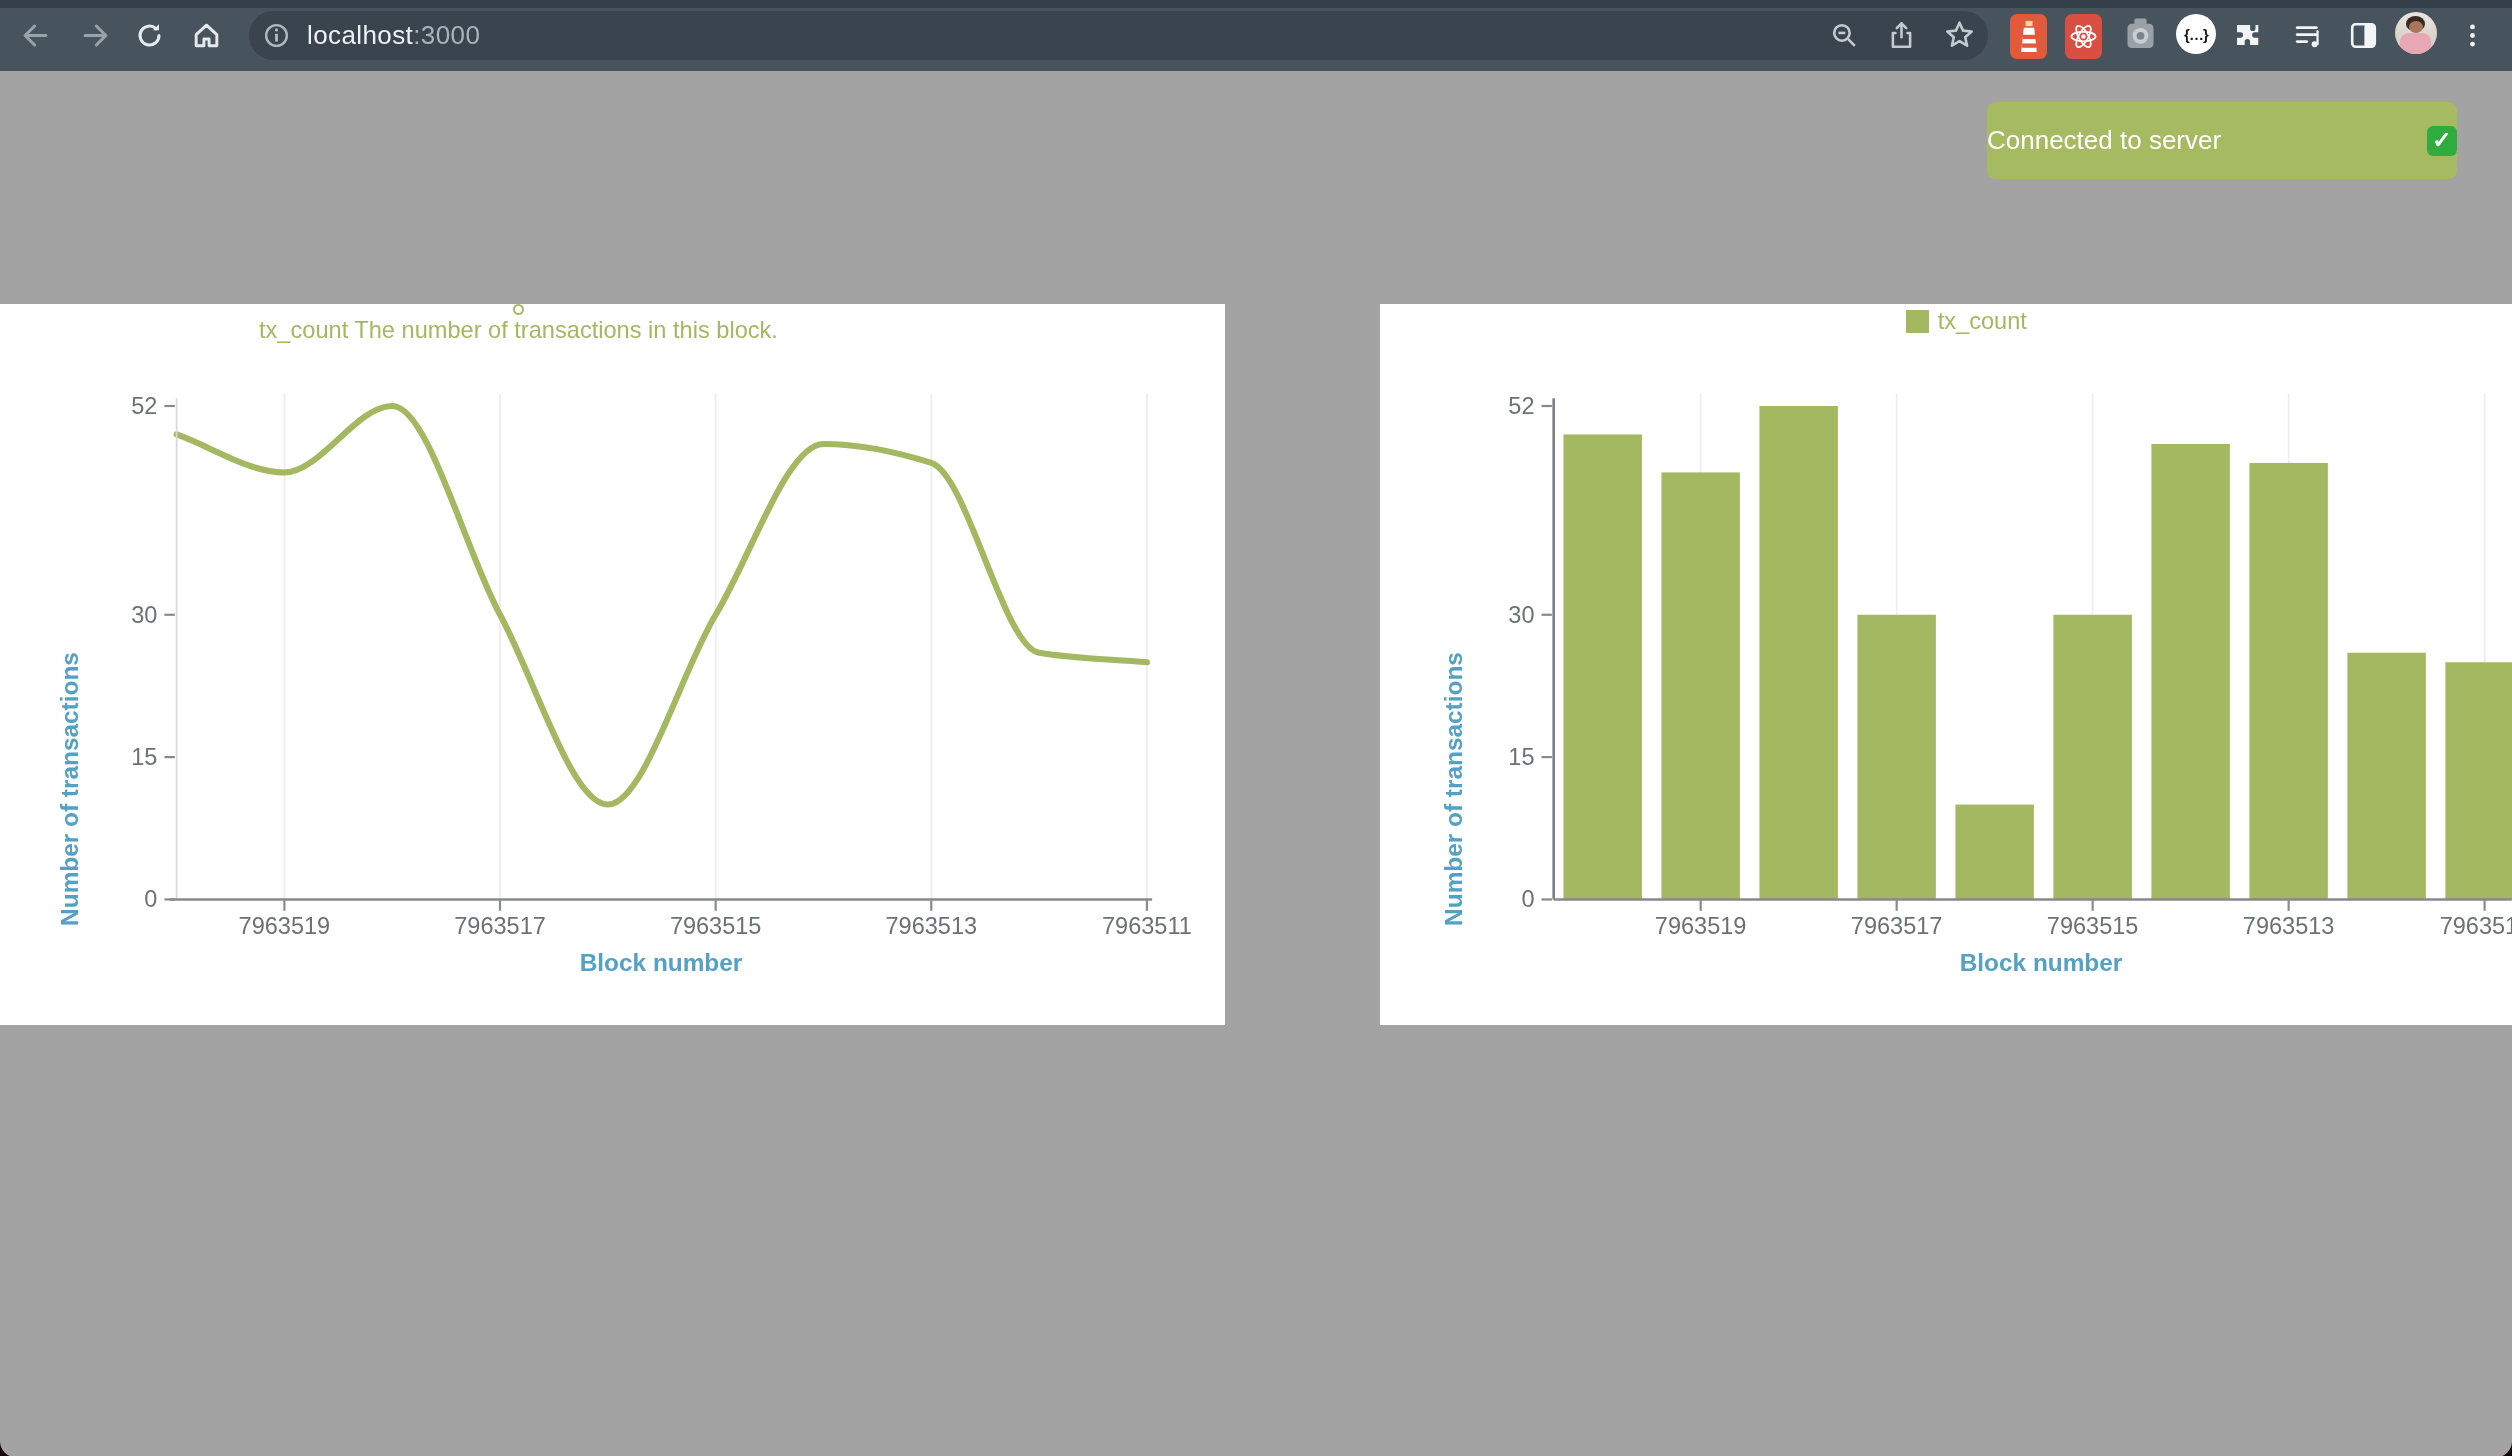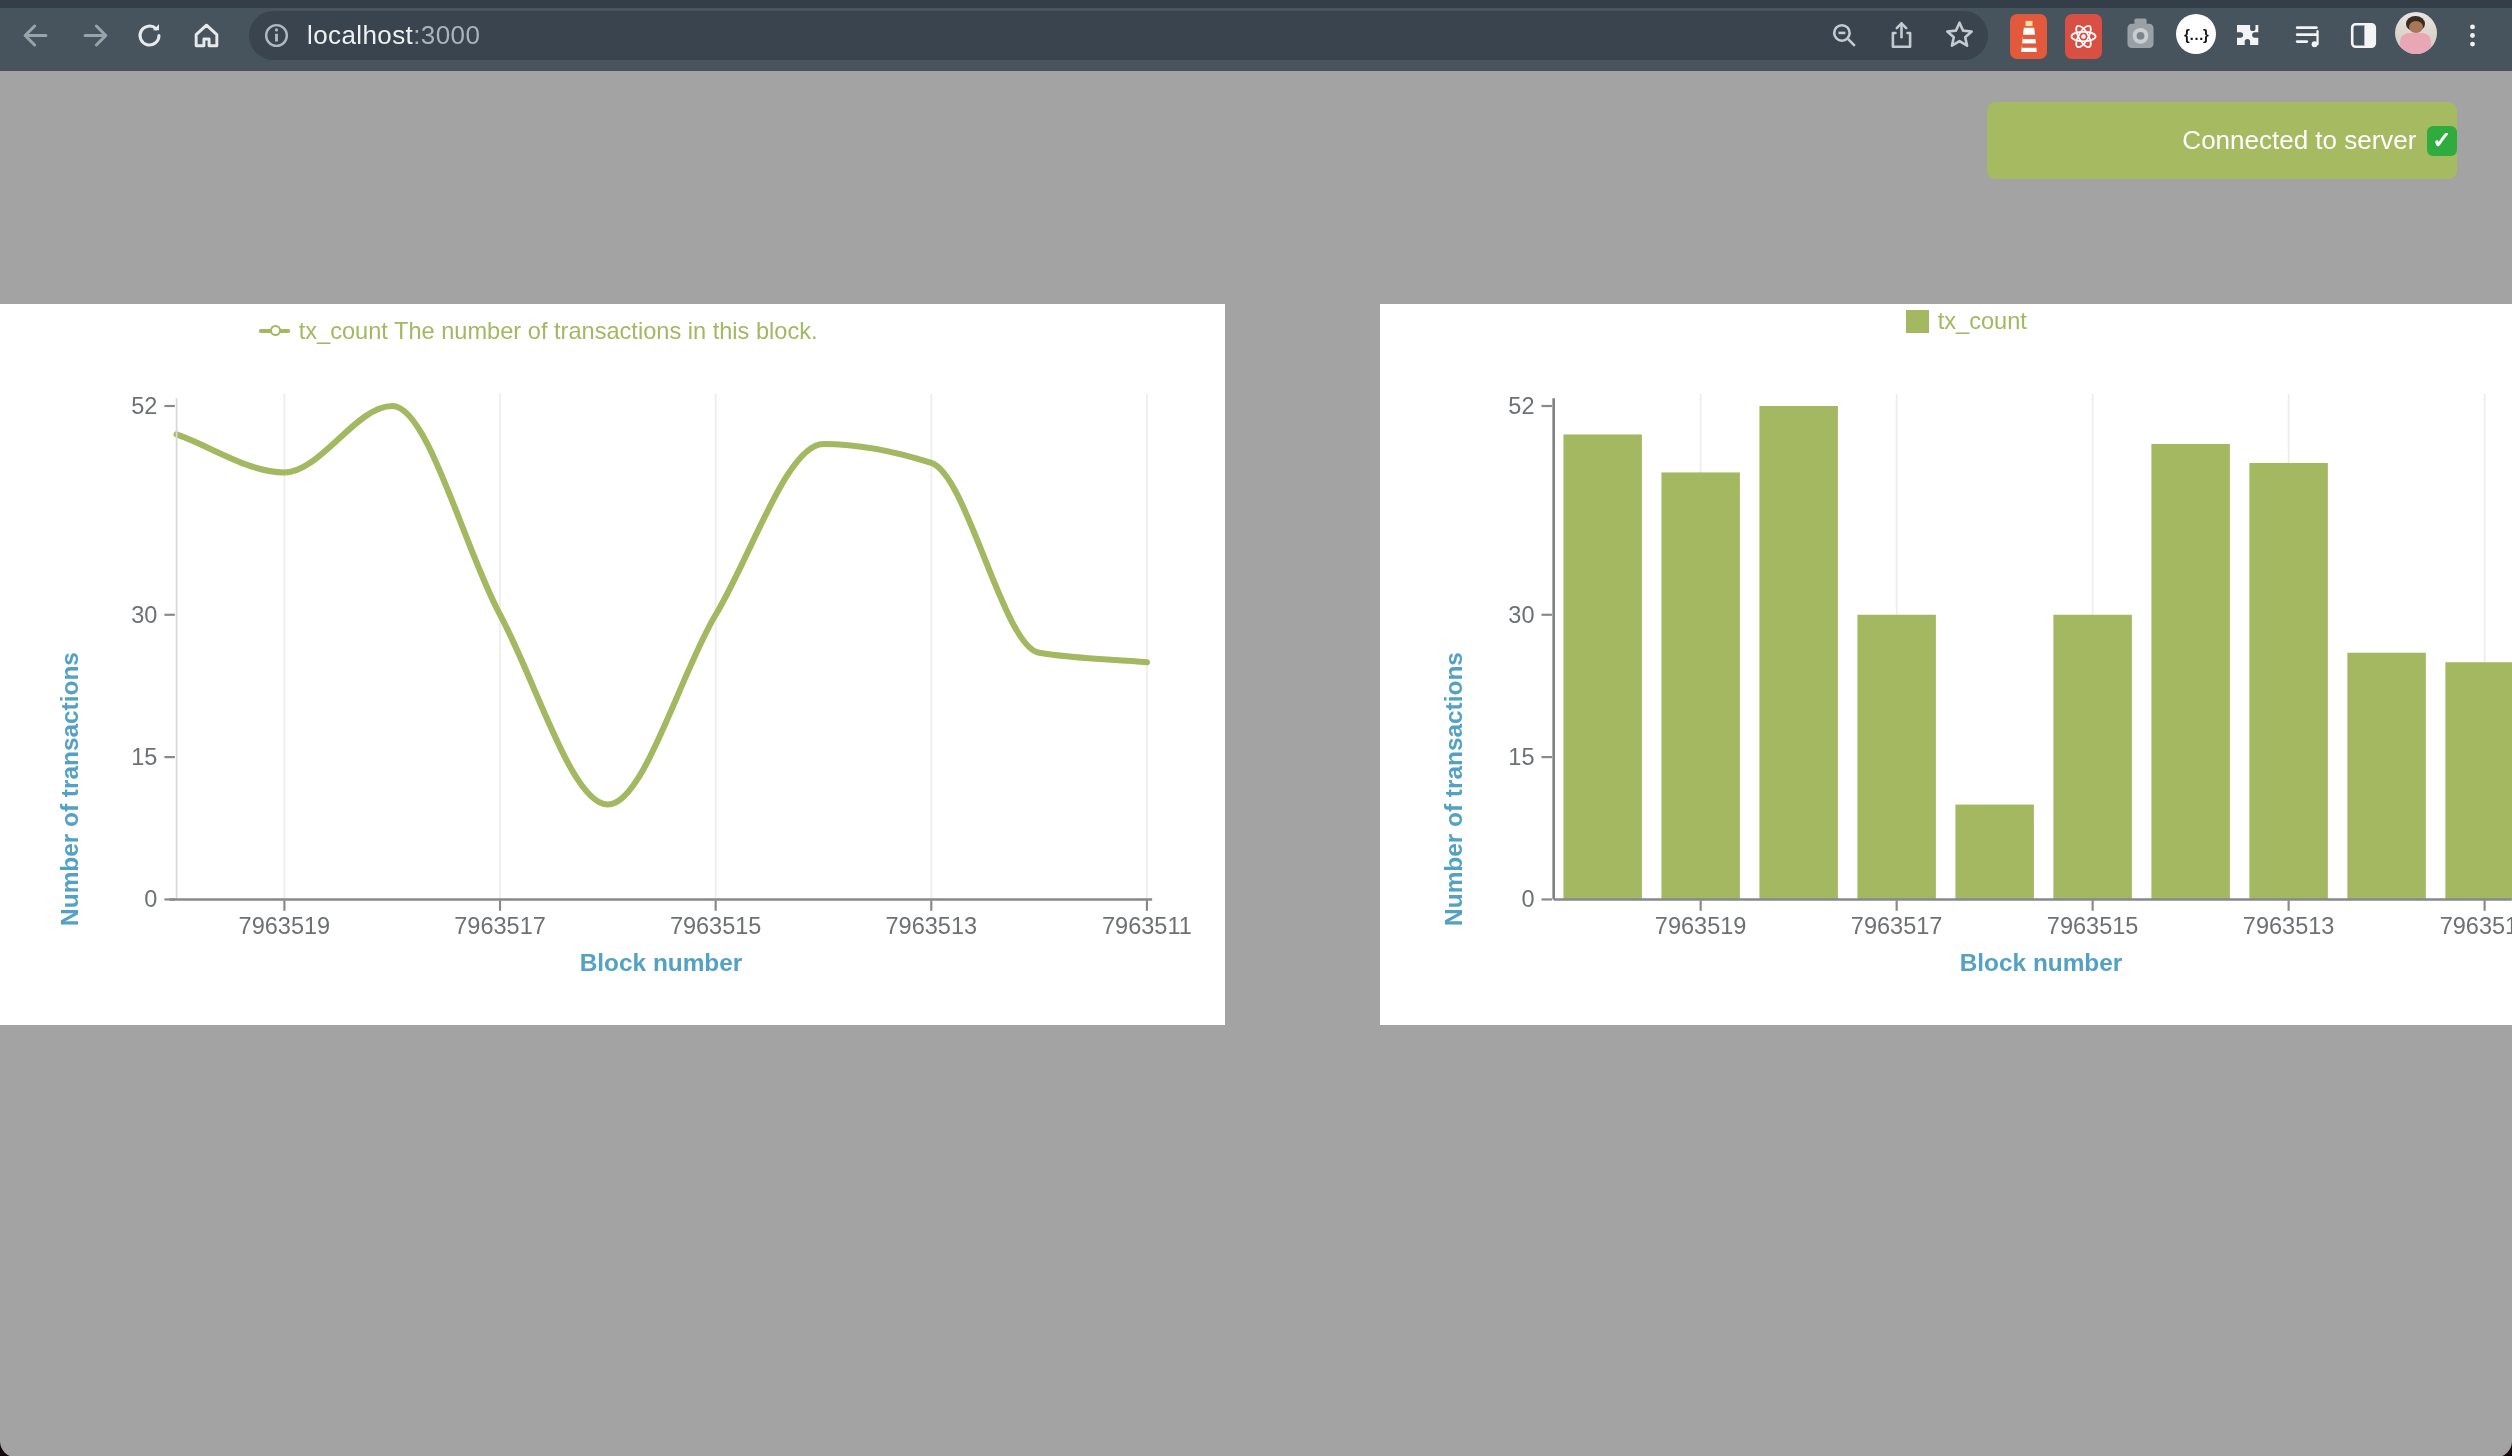--- a/index.html
+++ b/index.html
@@ -20,21 +20,21 @@
   .ext-tile { position:absolute; top:14px; border-radius:7px; display:flex; align-items:center; justify-content:center; }
   #avatar { position:absolute; left:2395px; top:12.2px; width:42px; height:42px; border-radius:50%; overflow:hidden;
             background:linear-gradient(180deg,#e9e5e0 0%,#d9d3cb 60%,#cfc8bf 100%); }
   #avatar .hair { position:absolute; left:11.3px; top:3.5px; width:19px; height:15.7px; border-radius:50% 50% 45% 45%; background:#3a2a22; }
   #avatar .face { position:absolute; left:14px; top:8.7px; width:14px; height:12.2px; border-radius:50%; background:#a9765a; }
   #avatar .shirt { position:absolute; left:5.2px; top:21px; width:31px; height:23px; border-radius:8.7px 8.7px 0 0; background:#e8a7b4; }
 
   
   #status-btn { position:absolute; left:1987px; top:102px; width:470px; height:77px; border-radius:8.7px;
                 background:#a6ba62; color:#ffffff; font-size:26px; display:flex; align-items:center;
-                justify-content:flex-end; gap:10.5px; border:none; cursor:pointer; }
+                justify-content:space-between; gap:10.5px; border:none; cursor:pointer; }
   #status-btn .check { display:inline-flex; width:30px; height:30px; border-radius:6.1px; background:#2fac3d;
                        color:#fff; font-size:23px; font-weight:bold; align-items:center; justify-content:center; }
 
   
   .card { position:absolute; top:304px; height:721px; background:#ffffff; }
   #card-line { left:0; width:1225px; }
   #card-bar  { left:1380px; width:1132px; }
   .legend { position:absolute; display:flex; align-items:center; gap:8.7px; height:28px; cursor:pointer; }
   .legend-text { font-size:23.6px; color:#a3b861; white-space:nowrap; }
   .line-marker { position:relative; width:31px; height:3.5px; background:#a3b861; border-radius:1.7px; }
@@ -171,21 +171,21 @@
         </svg>
     </span>
   </div>
 
   <button id="status-btn">
     <span>Connected to server</span>
     <span class="check">✓</span>
   </button>
 
   <div class="card" id="card-line">
-    <div class="legend" style="left:259px; top:13px;">
+    <div class="legend" style="left:259px; top:4px;flex-direction:column;">
       <span class="line-marker"></span>
       <span class="legend-text">tx_count The number of transactions in this block.</span>
     </div>
     <div class="y-title" style="left:70px; top:485px;">Number of transactions</div>
     <svg class="chart-svg" id="chart-line" width="1225" height="721" viewBox="0 0 1404 827">
         <line x1="325.6666666666667" y1="103" x2="325.6666666666667" y2="683" stroke="#ededef" stroke-width="2"></line>
         <line x1="573" y1="103" x2="573" y2="683" stroke="#ededef" stroke-width="2"></line>
         <line x1="820.3333333333334" y1="103" x2="820.3333333333334" y2="683" stroke="#ededef" stroke-width="2"></line>
         <line x1="1067.6666666666665" y1="103" x2="1067.6666666666665" y2="683" stroke="#ededef" stroke-width="2"></line>
         <line x1="1315" y1="103" x2="1315" y2="683" stroke="#ededef" stroke-width="2"></line>

